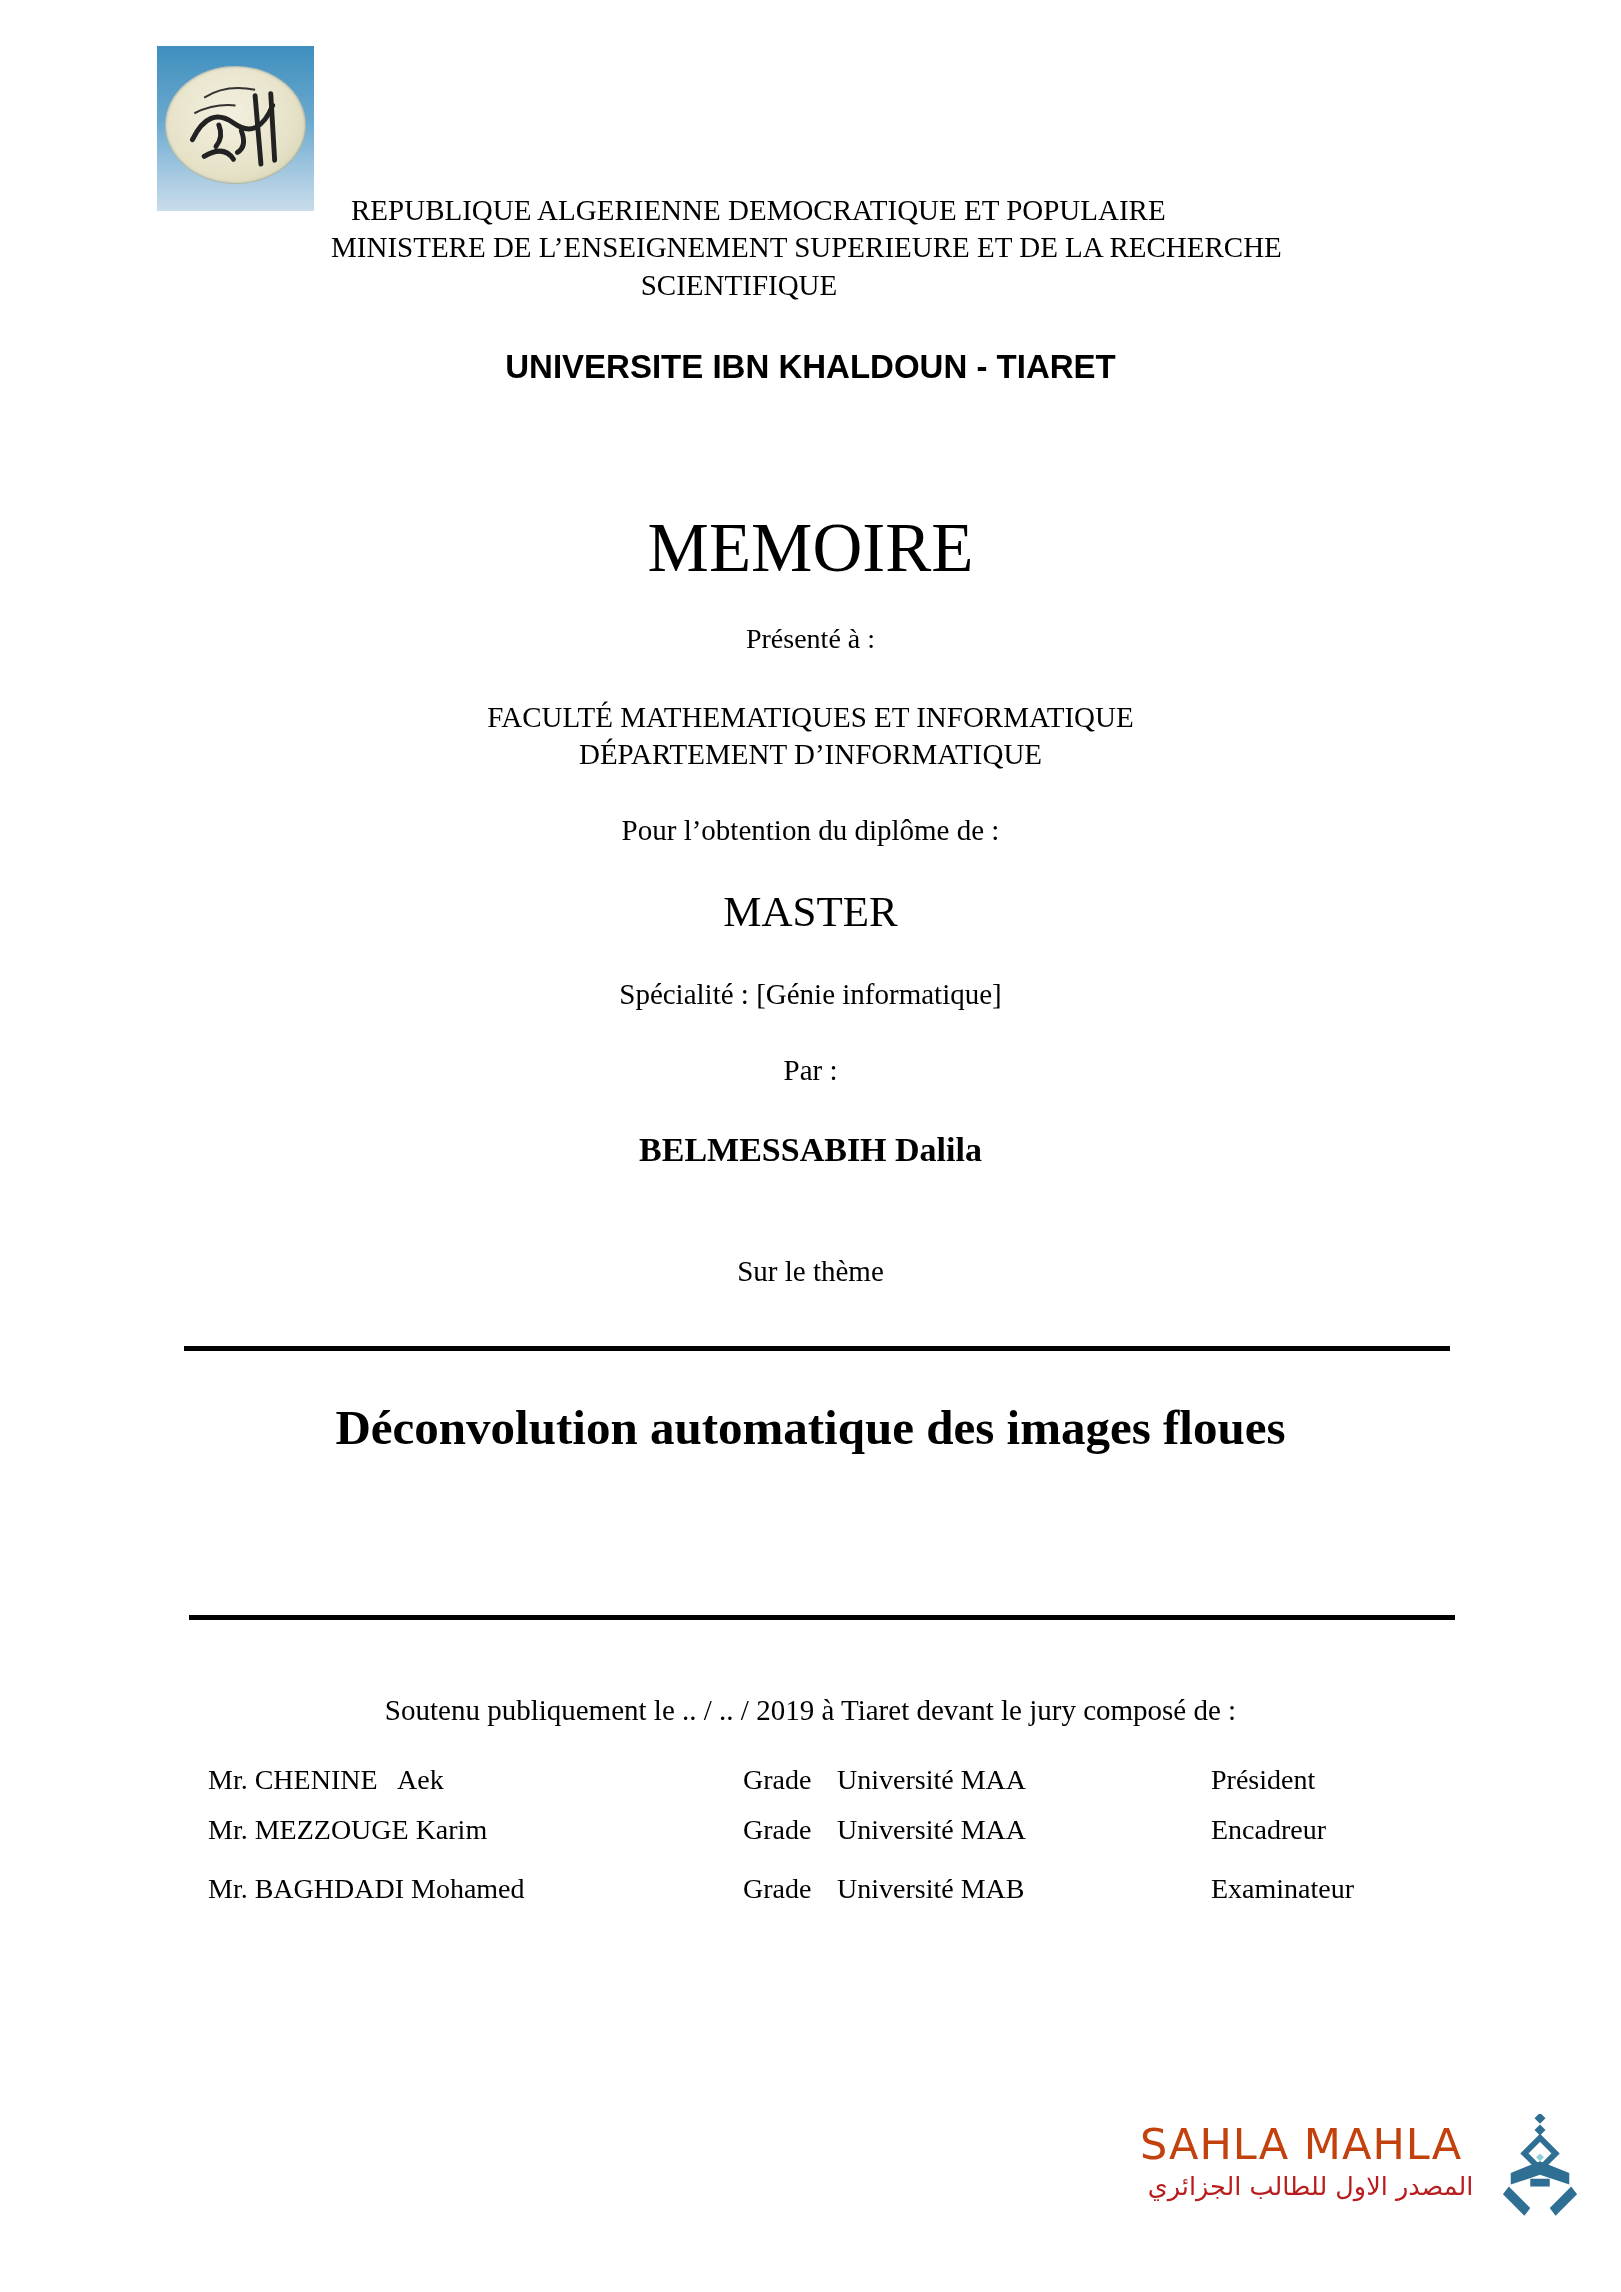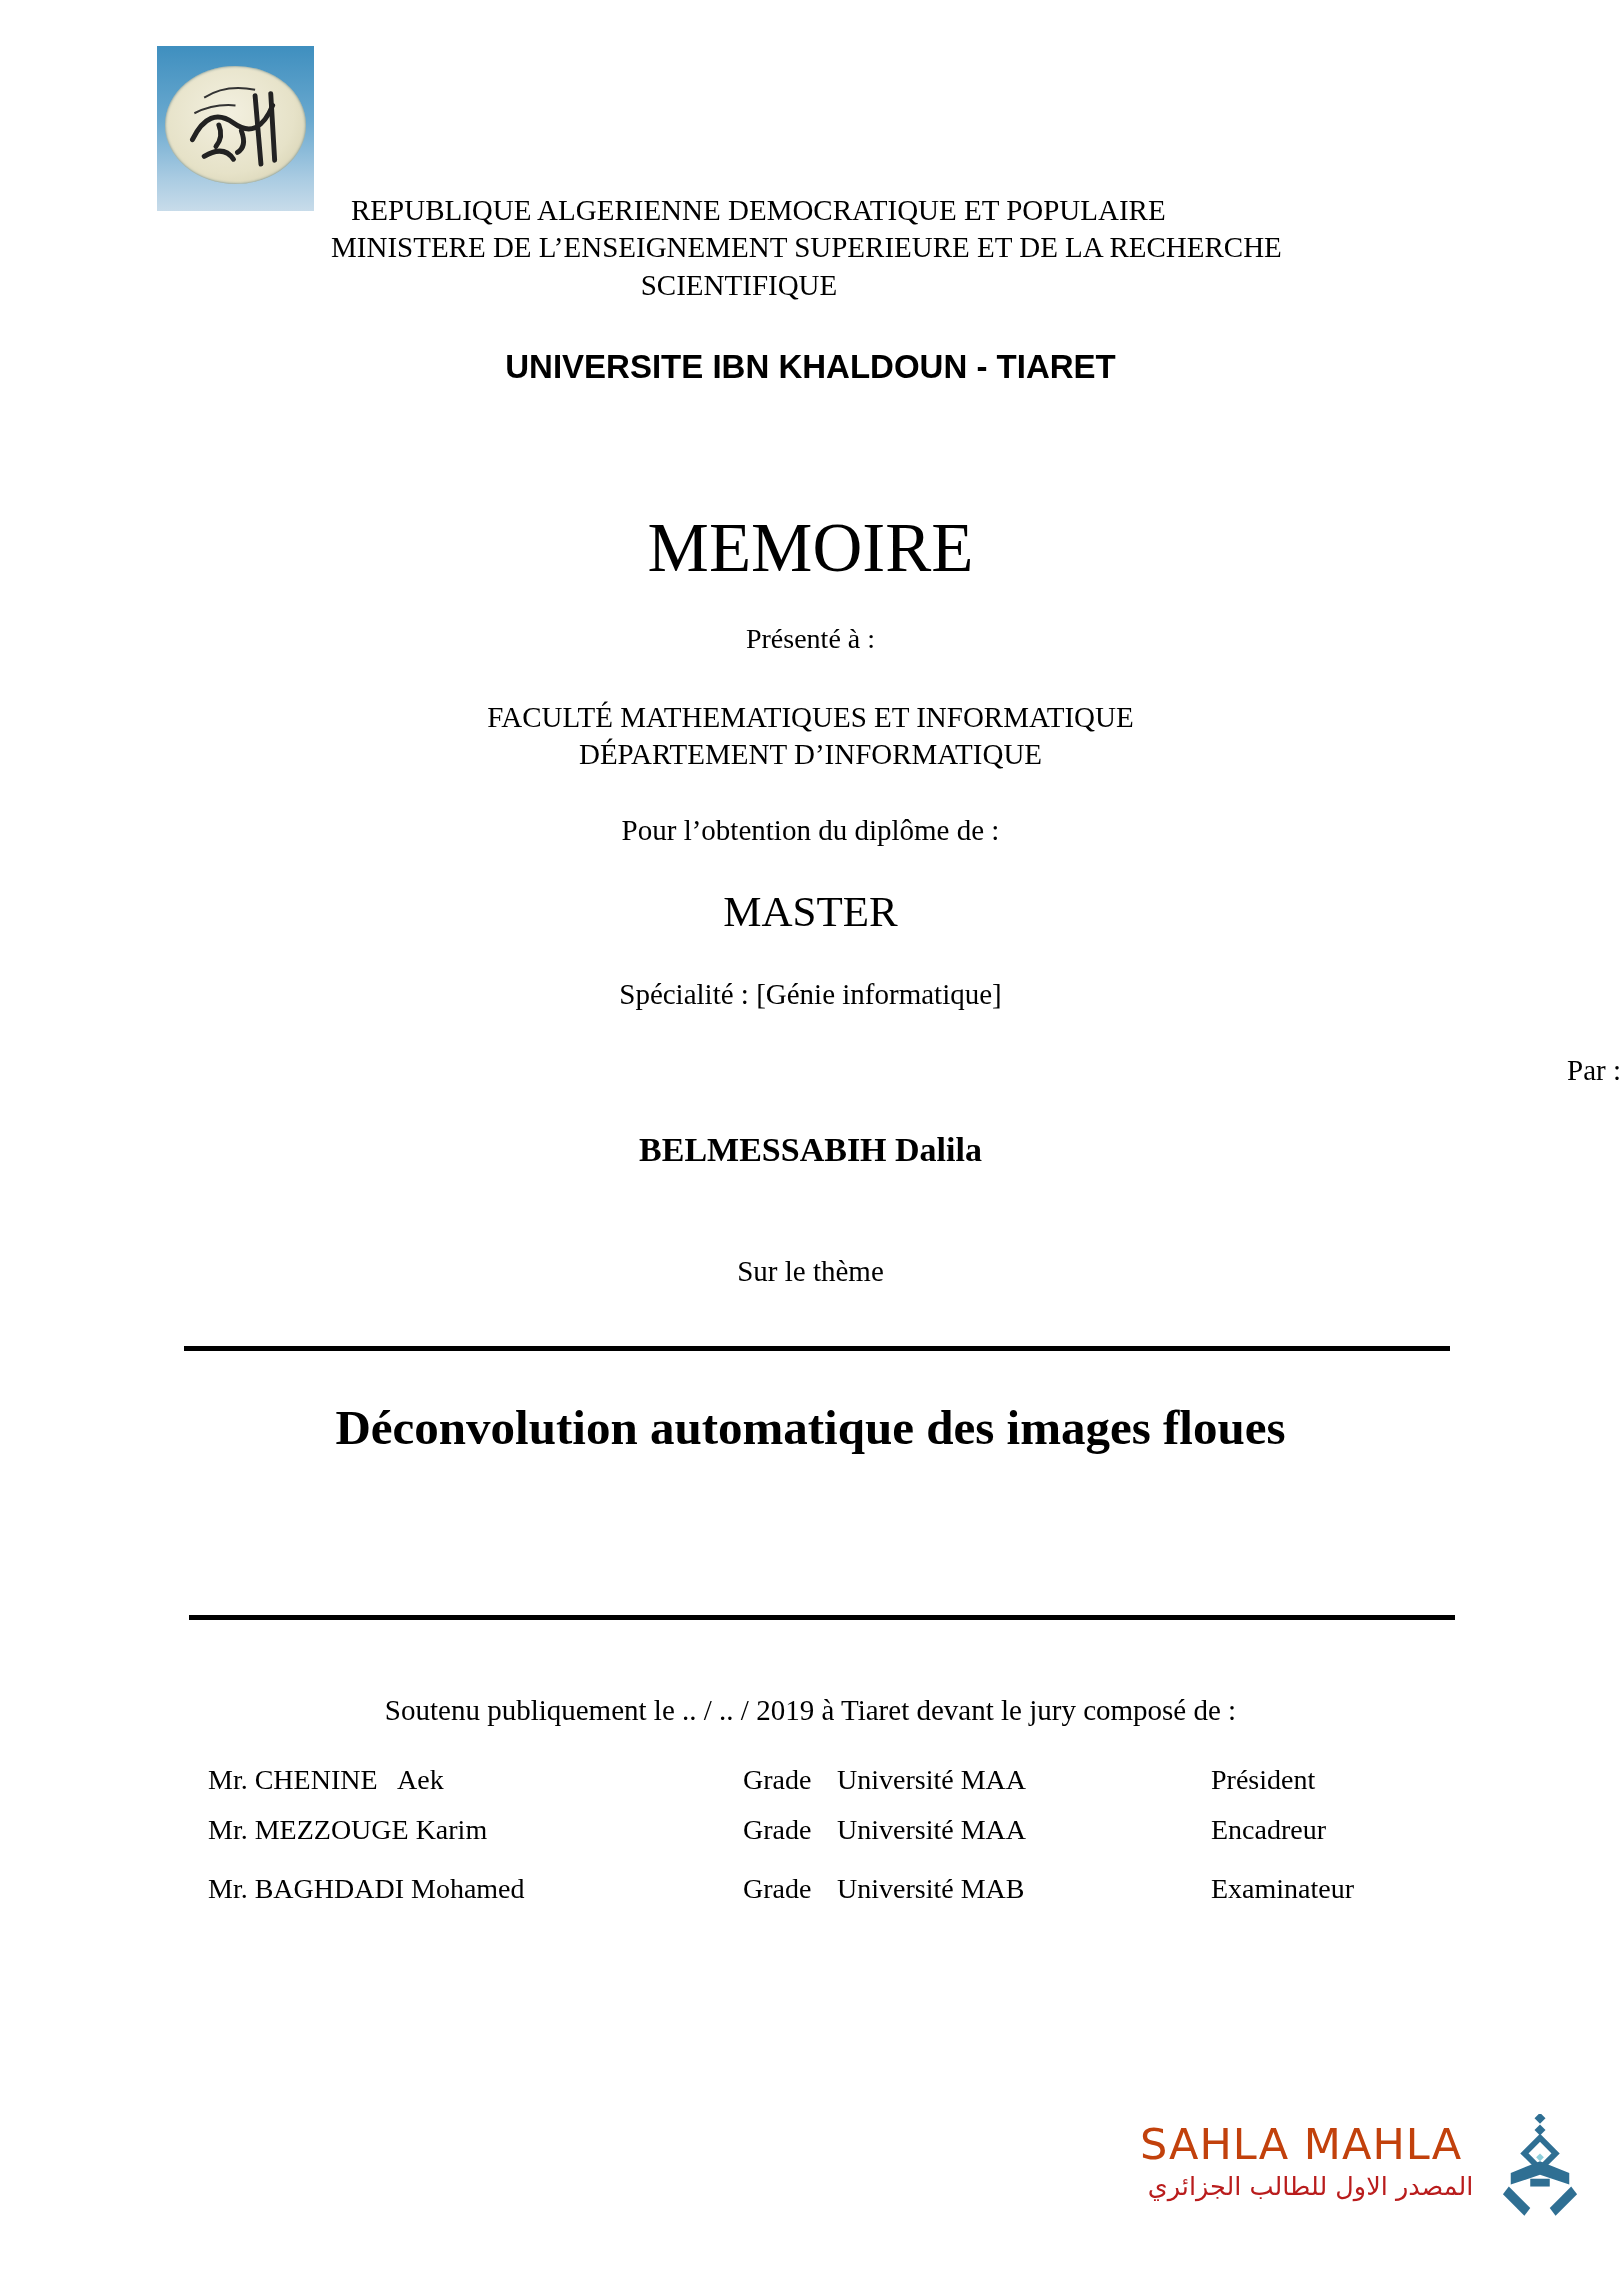--- a/index.html
+++ b/index.html
@@ -20,21 +20,21 @@
   #h1 { left:351px; top:192px; }
   #h2 { left:331px; top:229px; }
   #h3 { left:0; width:1311px; text-align:center; top:267px; padding-left:167px; box-sizing:border-box; }
   #univ { top:348px; font-family:"Liberation Sans","DejaVu Sans",sans-serif; font-weight:bold; font-size:33px; letter-spacing:0px; }
   #memoire { top:507px; font-size:69px; line-height:82px; }
   #presente { top:623px; font-size:28px; }
   #faculte { top:699px; font-size:29px; line-height:37px; }
   #obtention { top:814px; font-size:29px; }
   #master { top:887px; font-size:43px; }
   #specialite { top:978px; font-size:29px; }
-  #par { top:1054px; font-size:29px;text-align:right; }
+  #par { top:1054px; font-size:29px; }
   #authors { top:1127px; font-size:34px; font-weight:bold; line-height:45px; }
   #theme { top:1255px; font-size:29px; }
   .rule { height:4.9px; background:#000; }
   #rule1 { left:184px; top:1346px; width:1266px; }
   #rule2 { left:189px; top:1615px; width:1266px; }
   #title { top:1396px; font-size:49px; font-weight:bold; line-height:63px; }
   #soutenu { top:1694px; font-size:29px; }
 
   .jury-row { position:absolute; left:208px; width:1274px; height:39px; font-size:28px; }
   .jury-row span { position:absolute; top:0; white-space:pre; }

